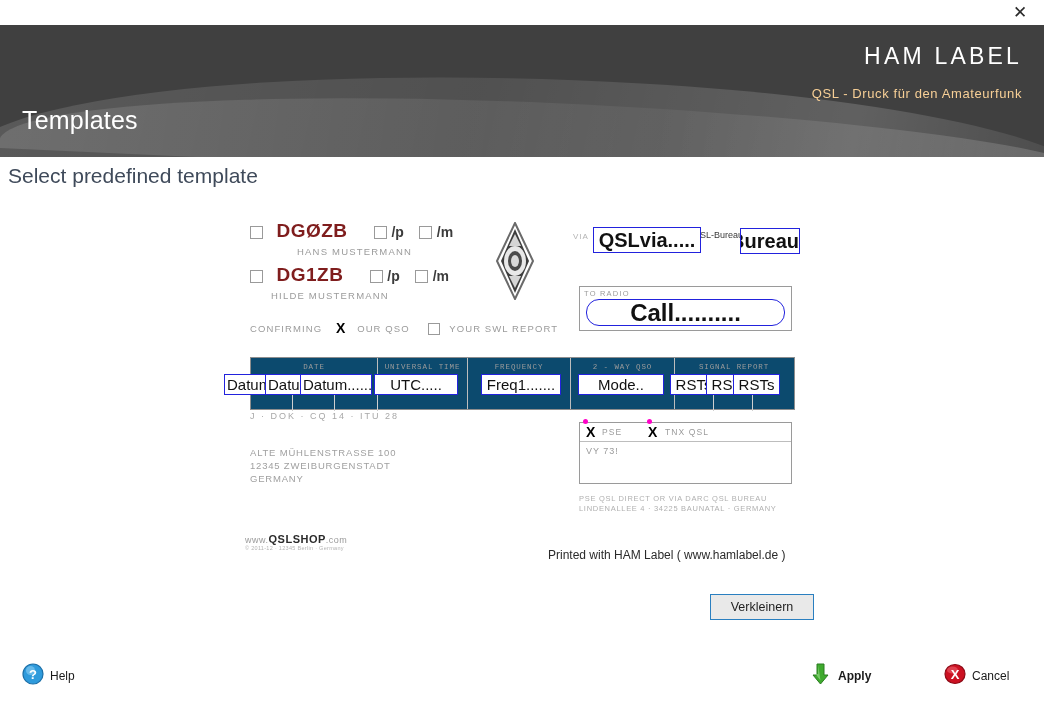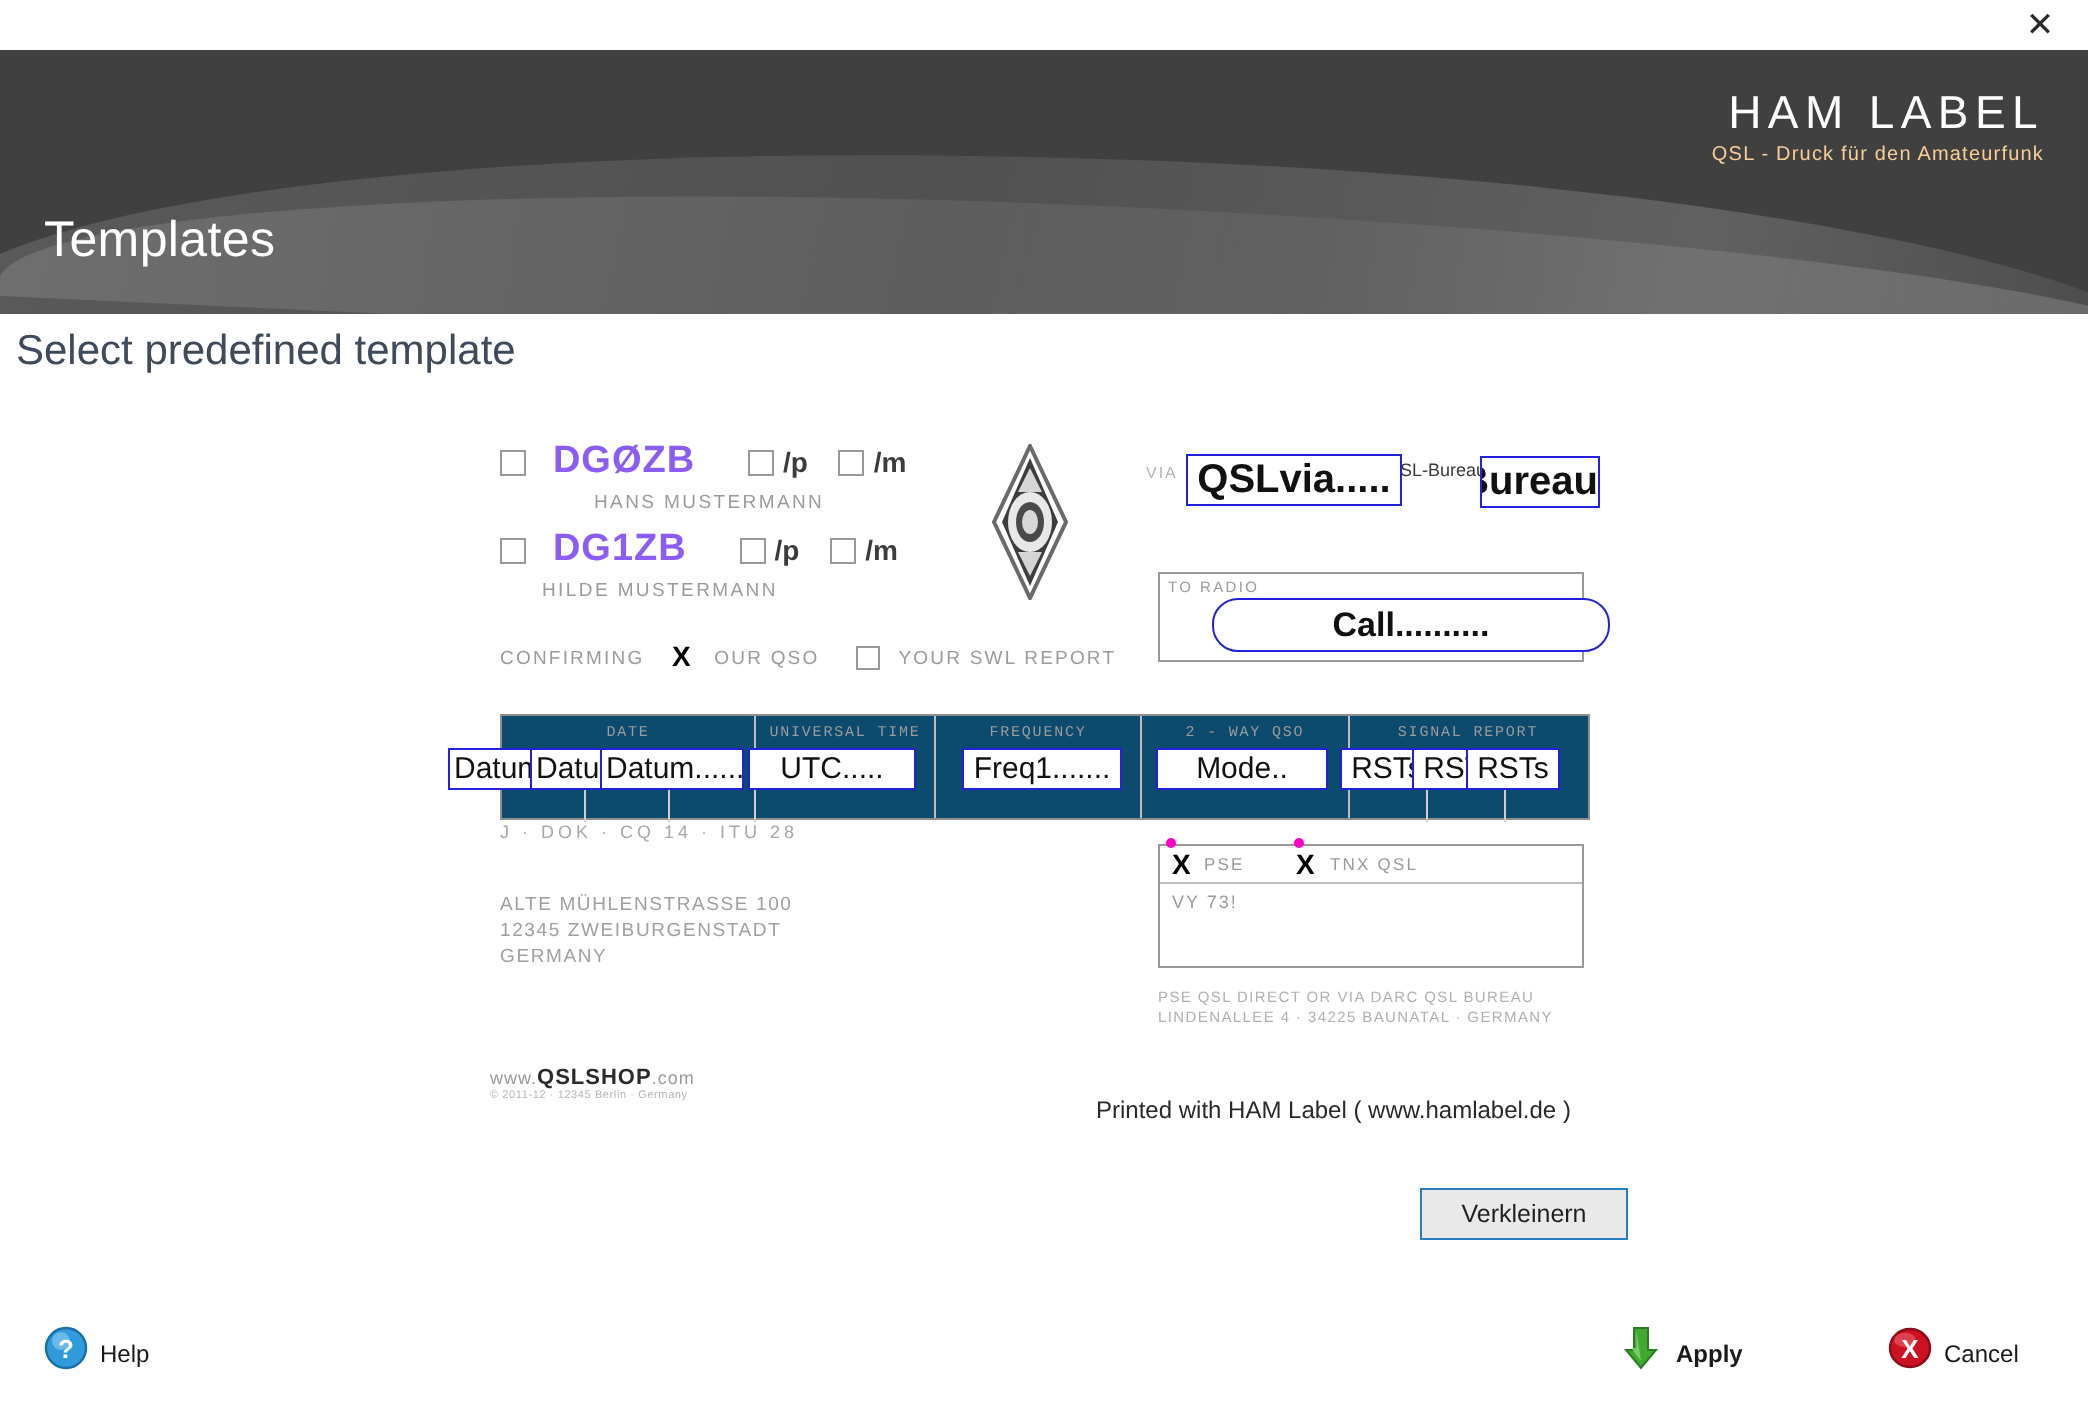--- a/index.html
+++ b/index.html
@@ -39,41 +39,41 @@
     position:absolute; left:0px; top:78px; width:1100px; height:70px;
     background: linear-gradient(95deg, rgba(255,255,255,0.13), rgba(255,255,255,0.05) 60%, rgba(255,255,255,0.18));
     transform: rotate(2.6deg);
     border-radius: 50% 50% 0 0 / 90% 70% 0 0;
   }
   .brand {
     position:absolute; right:22px; top:18px; text-align:right; color:#ffffff;
     user-select:none;
   }
   .brand-main { font-size:23px; letter-spacing:3.2px; font-weight:400; color:#ffffff; }
-  .brand-sub  { font-size:10px; letter-spacing:0.6px; color:#f7cf96; margin-top:2px; }
+  .brand-sub  { font-size:13px; letter-spacing:0.6px; color:#f7cf96; margin-top:16px; }
   .banner-title {
     position:absolute; left:22px; top:81px;
     font-size:25px; color:#ffffff; font-weight:400; letter-spacing:0.2px;
   }
 
   
   .subtitle {
     position:absolute; left:8px; top:164px;
     font-size:21px; color:#3f4a5a; font-weight:400;
   }
 
   
   .card {
     position:absolute; left:243px; top:218px; width:565px; height:320px;
   }
   .cbox {
     display:inline-block; width:11px; height:11px;
     border:1.4px solid #9a9a9a; background:#fff; vertical-align:middle;
   }
-  .callsign { font-size:19px; font-weight:bold; color:#8b5cf6; letter-spacing:0.5px; }
+  .callsign { font-size:19px; font-weight:bold; color:#7f1d1d; letter-spacing:0.5px; }
   .opname { font-size:9.5px; color:#9b9b9b; letter-spacing:1.2px; }
   .pm { font-size:14px; font-weight:bold; color:#3c3c3c; }
 
   .row-call { position:absolute; left:7px; }
   .diamond {
     position:absolute; left:253px; top:4px; width:38px; height:78px;
   }
 
   .via-label { position:absolute; left:330px; top:14px; font-size:8px; color:#b4b4b4; letter-spacing:1px; }
 
@@ -212,21 +212,21 @@
       <span>CONFIRMING</span>
       <span class="xmark" style="margin-left:10px;">X</span>
       <span style="margin-left:7px;">OUR QSO</span>
       <span class="cbox" style="margin-left:14px;width:10px;height:10px;"></span>
       <span style="margin-left:6px;">YOUR SWL REPORT</span>
     </div>
 
     <div class="toradio">
       <div class="toradio-lbl">TO RADIO</div>
     </div>
-    <div class="fld" style="left:363px;top:81px;width:199px;height:27px;font-size:17px;font-weight:bold;border-radius:13px;">Call..........</div>
+    <div class="fld" style="left:343px;top:81px;width:199px;height:27px;font-size:24px;font-weight:bold;border-radius:13px;">Call..........</div>
 
     <div class="logtable">
       <div class="tcell" style="left:0px;width:127px;">
         <div class="t1">DATE</div>
       </div>
       <div class="subcol" style="left:0px;width:42px;">D</div>
       <div class="subcol" style="left:42px;width:42px;">M</div>
       <div class="subcol" style="left:84px;width:43px;">Y</div>
 
       <div class="tcell" style="left:127px;width:90px;">

